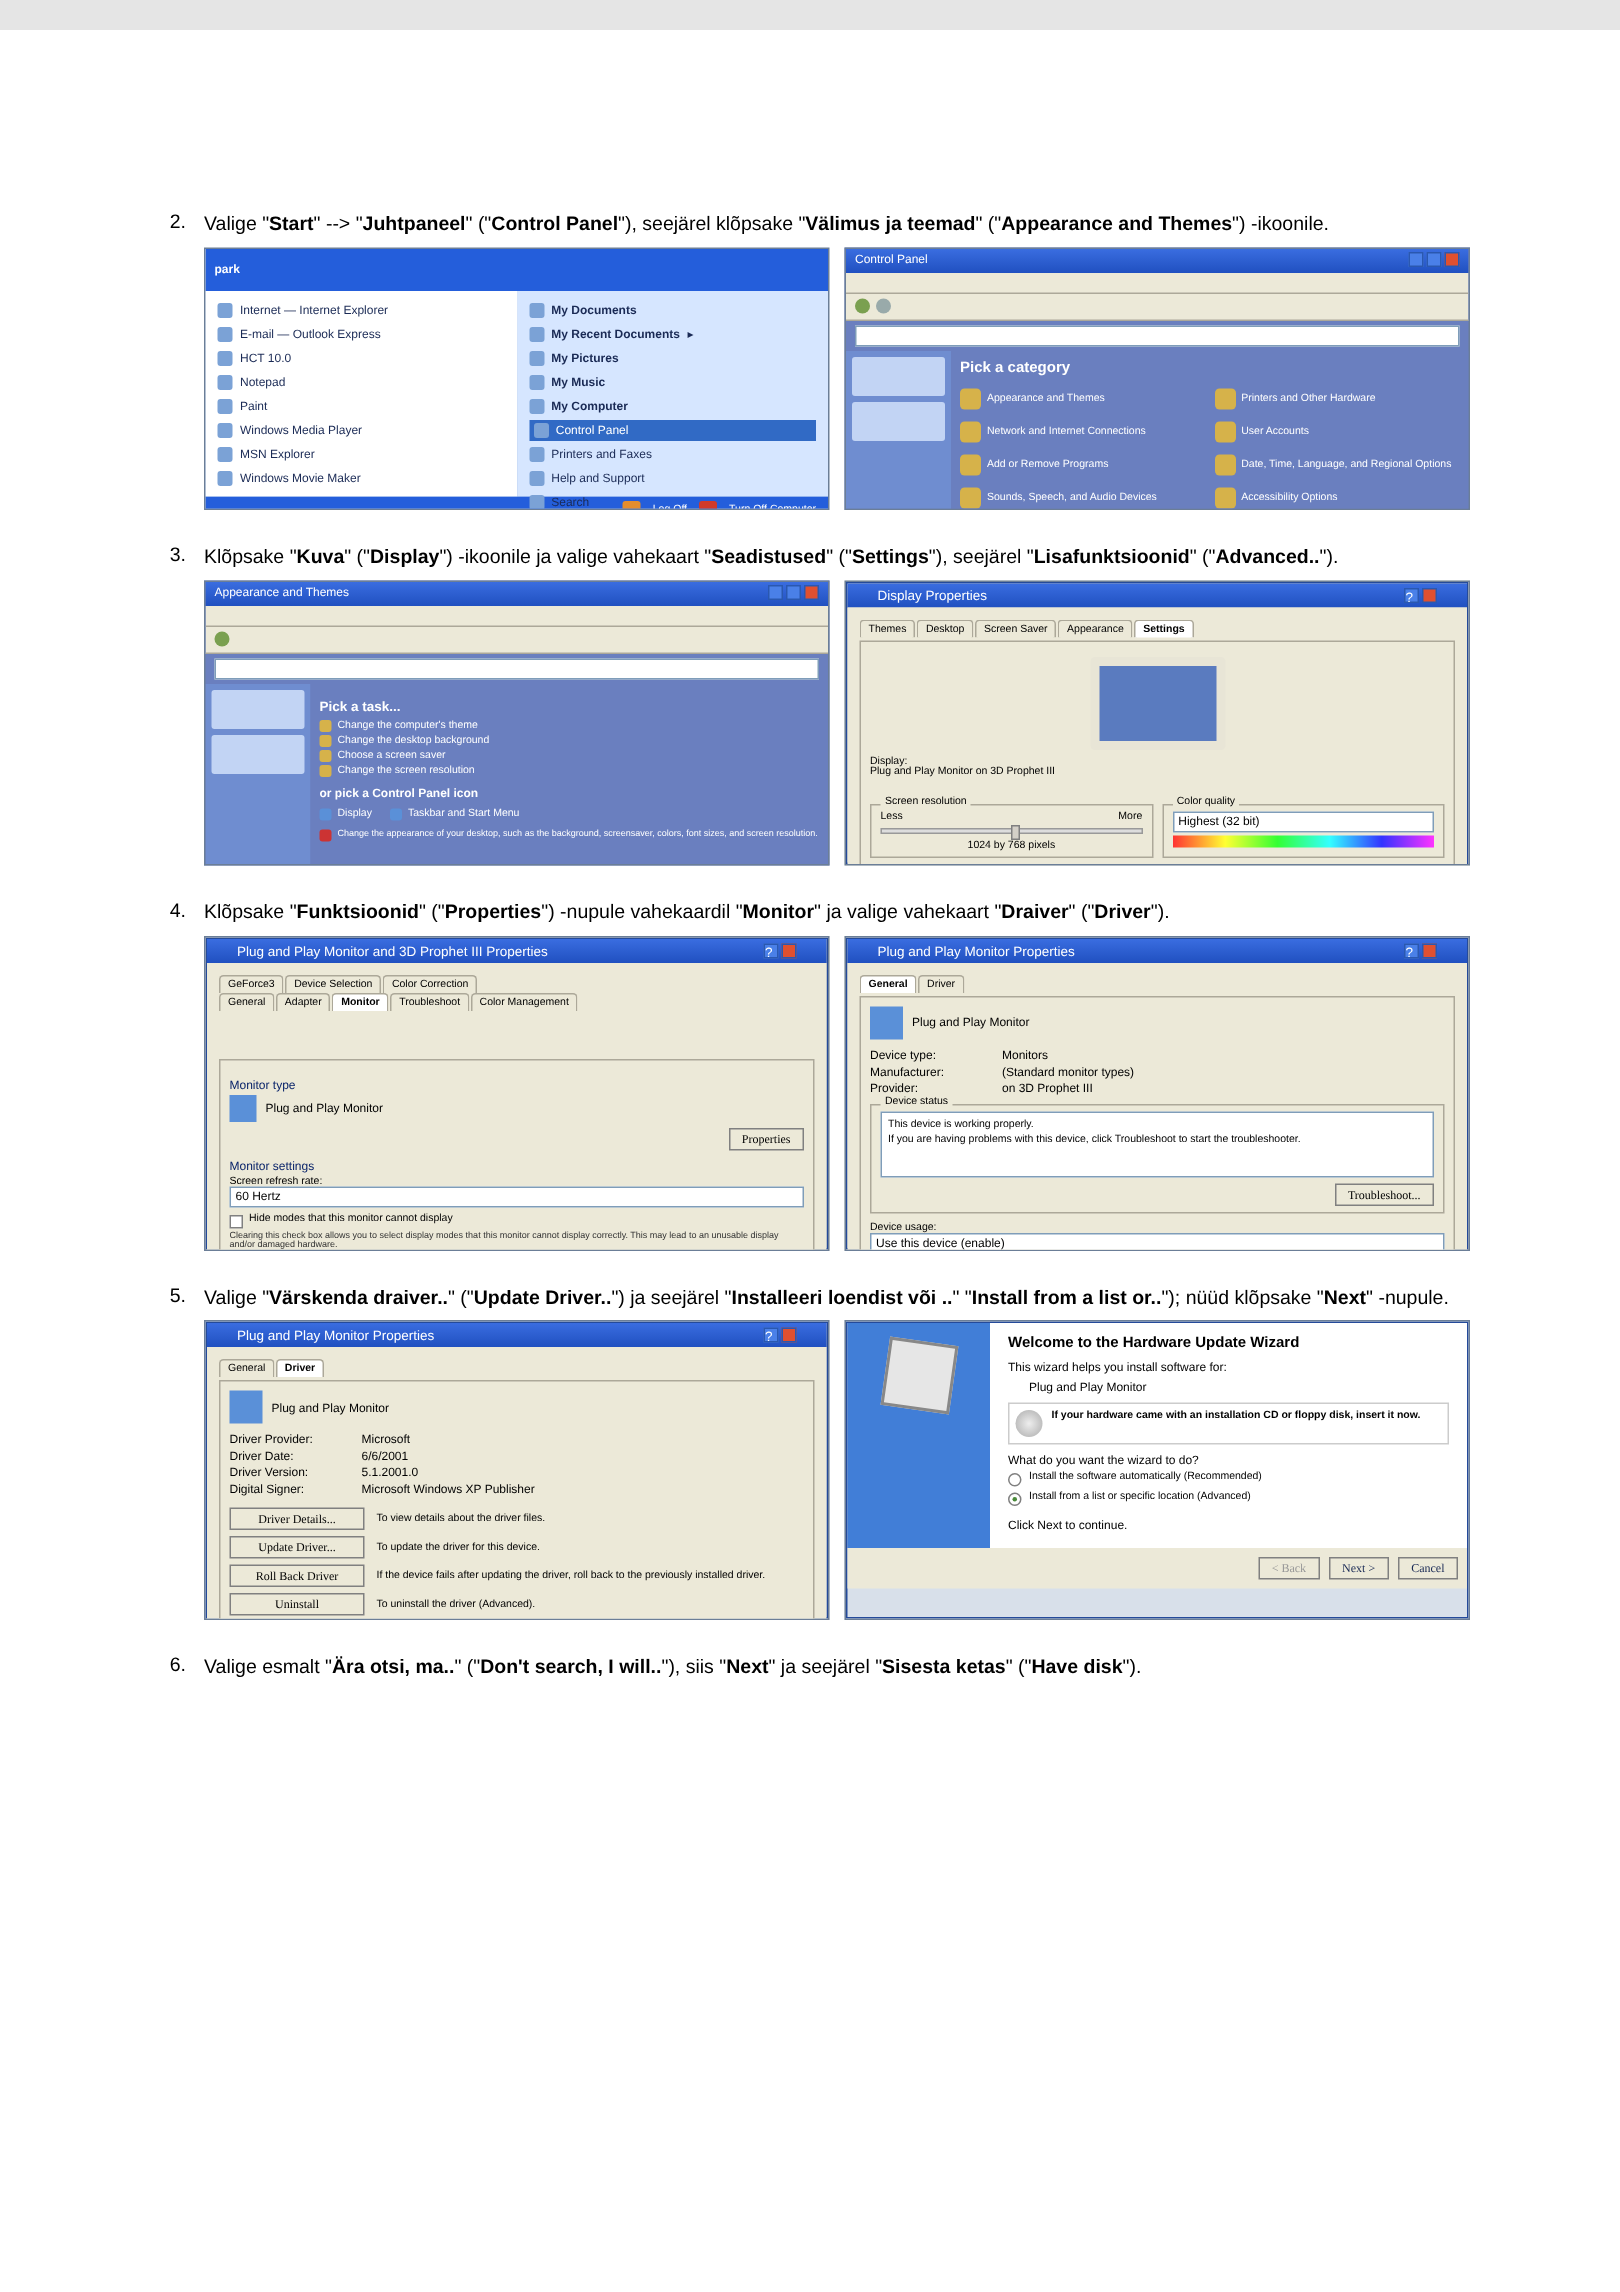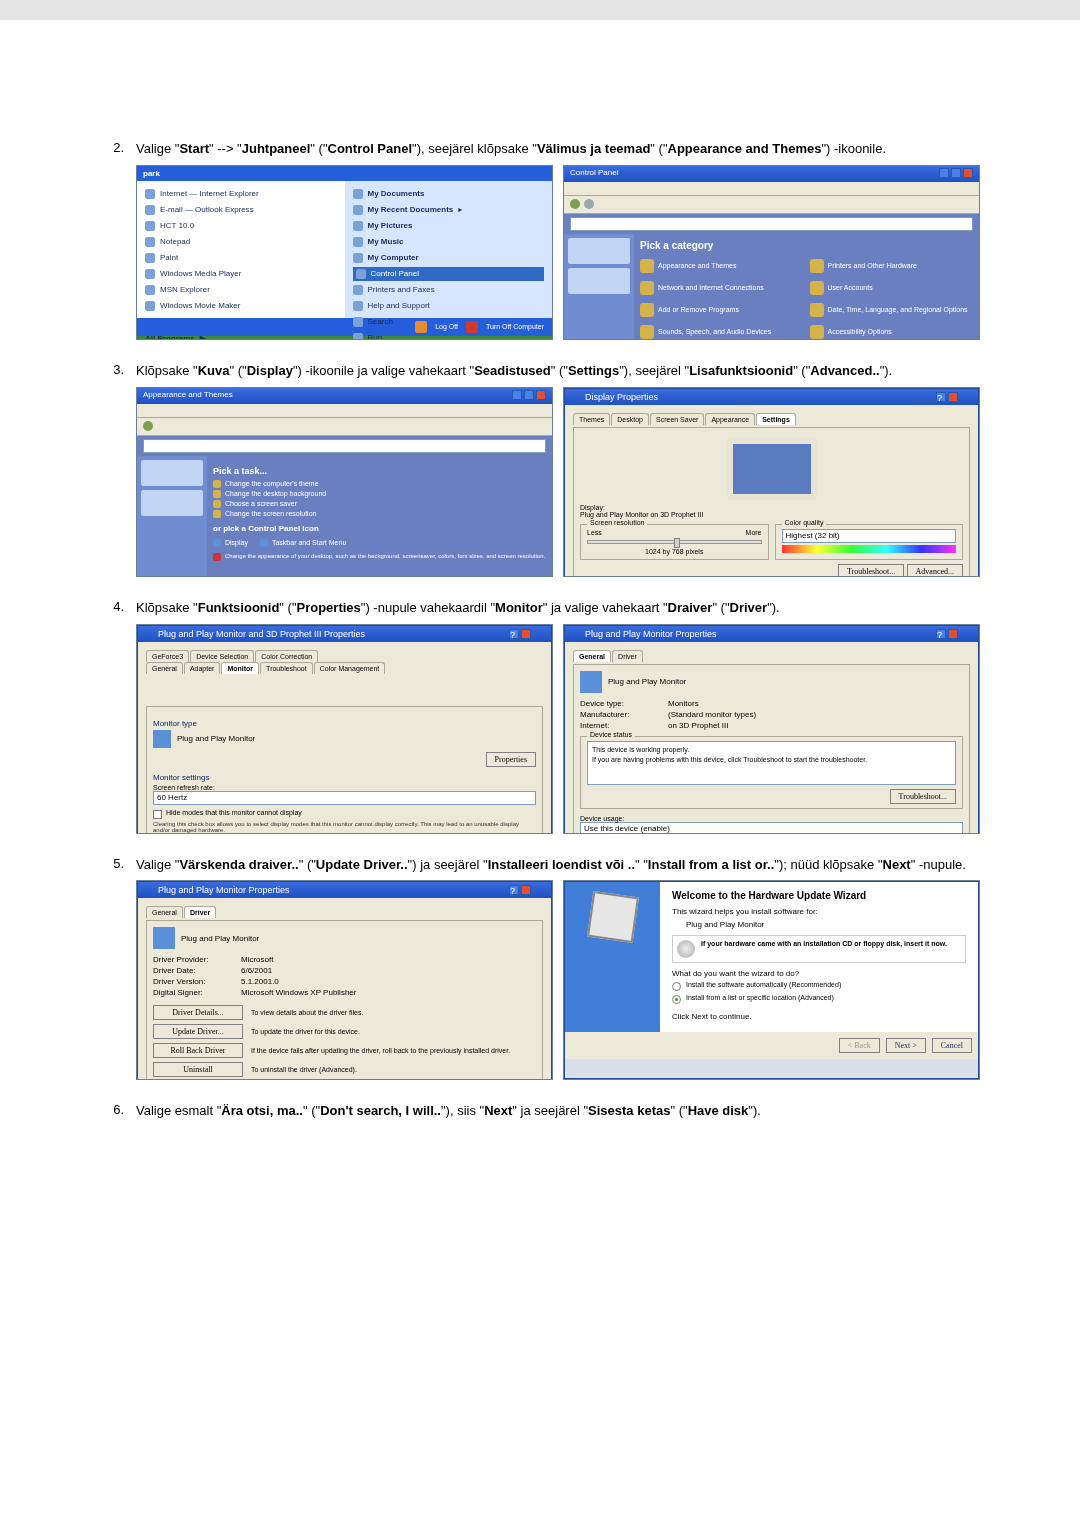--- a/index.html
+++ b/index.html
@@ -47,21 +47,21 @@
     background: #d8e0ea;
     border: 1px solid #6b7e97;
     flex: 1;
     position: relative;
     overflow: hidden;
     font-size: 8px;
     color: #1a2a55;
   }
   
   .sc2a { height: 175px; background: linear-gradient(#bfd3ef,#7aa3df); }
-  .start-bar { background:#245edb; height:15px; display:flex; align-items:center; padding-left:6px; color:#fff; font-weight:bold; }
+  .start-bar { background:#245edb; height:28px; display:flex; align-items:center; padding-left:6px; color:#fff; font-weight:bold; }
   .start-menu-body { display:flex; height: calc(100% - 36px); }
   .sm-col { width:50%; padding:6px 8px; }
   .sm-col.left { background:#fff; }
   .sm-col.right { background:#d6e6ff; }
   .sm-item { display:flex; align-items:center; gap:5px; height:14px; margin-bottom:2px; }
   .sm-icon { width:10px; height:10px; background:#7ba2d6; border-radius:2px; }
   .sm-item.hl { background:#316ac5; color:#fff; padding:2px 3px; }
   .sm-footer { background:#245edb; height:18px; display:flex; justify-content:flex-end; align-items:center; padding-right:8px; gap:8px; }
   .sm-btn { background:#e48d2d; width:12px; height:12px; border-radius:2px; }
 
@@ -87,21 +87,21 @@
   .sc3a { height:190px; background:#6a7fbf; }
   .sc3b { height:190px; background:#ece9d8; }
   .dialog { border:1px solid #244a9a; height:100%; display:flex; flex-direction:column; }
   .dlg-title { background:linear-gradient(#3a6de0,#2050c0); color:#fff; height:18px; font-size:9px; font-weight:normal; padding:3px 20px; display:flex; justify-content:space-between; align-items:center; }
   .dlg-body { background:#ece9d8; flex:1; padding:8px; font-size:8px; color:#000; position:relative; }
   .tabs { display:flex; gap:1px; margin-bottom:2px; }
   .tab { background:#ece9d8; border:1px solid #aca899; border-bottom:none; padding:2px 5px; font-size:7px; border-radius:3px 3px 0 0; }
   .tab.active { background:#fff; font-weight:bold; }
   .dlg-panel { background:#ece9d8; border:1px solid #aca899; padding:6px; height:130px; position:relative; }
   .monitor-prev { width:90px; height:62px; background:#5a7bbf; margin:4px auto; border:6px solid #e8e5d6; border-radius:3px; }
-  .fieldset { border:1px solid #aca899; padding:4px 6px; font-size:7px; margin-top:2px; position:relative; }
+  .fieldset { border:1px solid #aca899; padding:4px 6px; font-size:7px; margin-top:14px; position:relative; }
   .legend { position:absolute; top:-6px; left:6px; background:#ece9d8; padding:0 3px; }
   .slider { height:4px; background:#ddd; border:1px solid #999; margin:4px 0; position:relative; }
   .slider-thumb { position:absolute; top:-3px; left:50%; width:6px; height:10px; background:#d4d0c8; border:1px solid #808080; }
   .btn { background:#ece9d8; border:1px solid #808080; padding:2px 8px; font-size:8px; display:inline-block;font-family:Liberation Serif, serif; }
   .dlg-foot { display:flex; justify-content:flex-end; gap:6px; padding:6px; background:#ece9d8; }
 
   
   .sc4a, .sc4b { height:210px; background:#ece9d8; }
   .tabrow2 { display:flex; flex-wrap:wrap; gap:1px; }
   .sec-label { color:#0a246a; font-size:8px; margin:6px 0 2px; }
@@ -495,21 +495,21 @@
               </div>
               <div class="kv">
                   <span class="k">Device type:</span>
                   <span>Monitors</span>
                 </div>
               <div class="kv">
                   <span class="k">Manufacturer:</span>
                   <span>(Standard monitor types)</span>
                 </div>
               <div class="kv">
-                  <span class="k">Internet:</span>
+                  <span class="k">Provider:</span>
                   <span>on 3D Prophet III</span>
                 </div>
               <div class="fieldset" style="margin-top:6px;">
                 <span class="legend">Device status</span>
                 <div style="background:#fff;border:1px solid #7f9db9;padding:4px;height:44px;">
                   <div>This device is working properly.</div>
                   <div style="margin-top:3px;">If you are having problems with this device, click Troubleshoot to start the troubleshooter.</div>
                 </div>
                 <div style="text-align:right;margin-top:4px;"><span class="btn">Troubleshoot...</span></div>
               </div>

